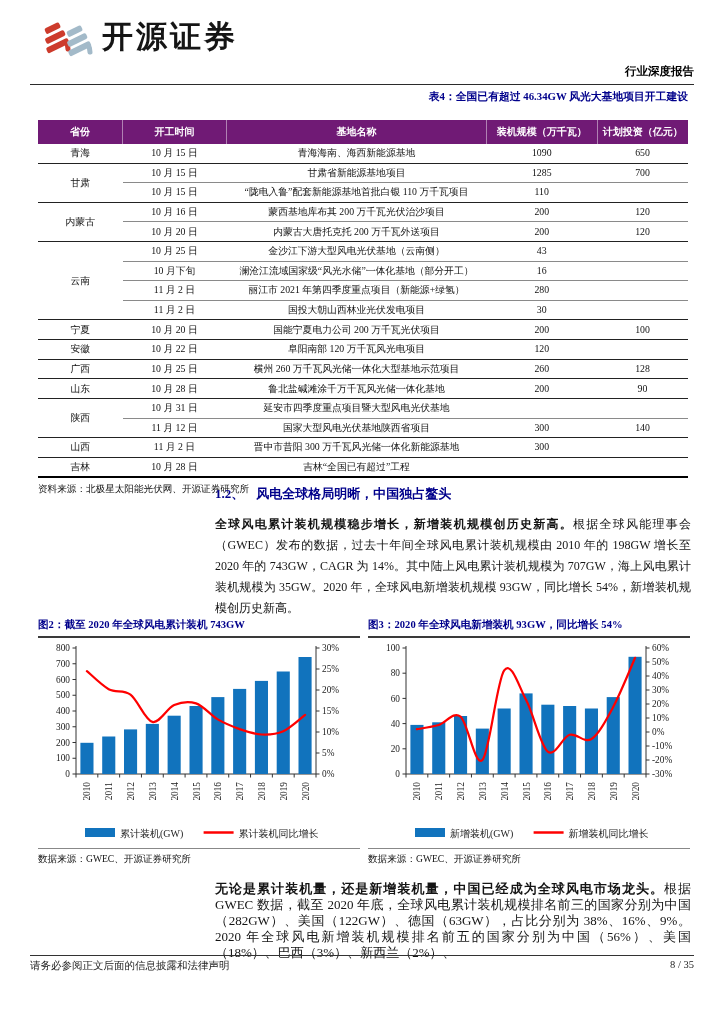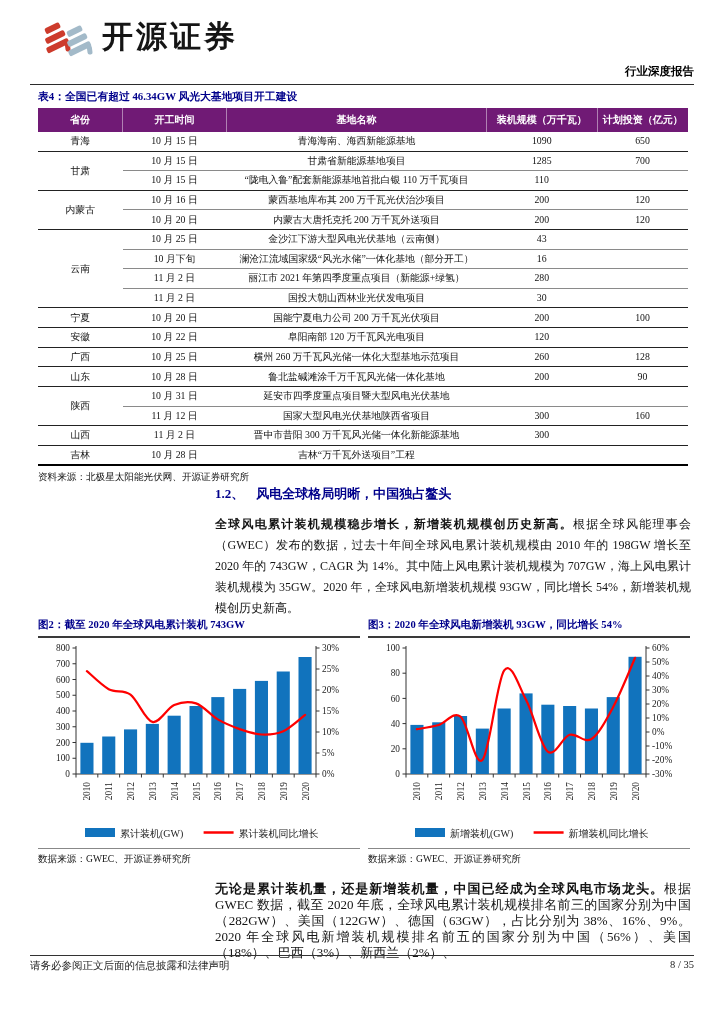--- a/index.html
+++ b/index.html
@@ -11,21 +11,21 @@
   }
   
   .logo { position:absolute; left:40px; top:12px; display:flex; align-items:center; }
   .logo-mark { width:56px; height:50px; }
   .logo-text { font-family:"Liberation Sans","DejaVu Sans",sans-serif; font-weight:900;
     font-size:31px; letter-spacing:3px; color:#151515; margin-left:6px; }
   .report-type { position:absolute; right:30px; top:64px; font-size:11.5px; font-weight:bold; color:#000; }
   .header-rule { position:absolute; left:30px; right:30px; top:84px; border-top:1.6px solid #2b2b2b; }
   
   .table-section { position:absolute; left:38px; top:90px; width:650px; }
-  .table-title { color:#00008B; font-weight:bold; font-size:10.8px; margin-bottom:4px; }
+  .table-title { color:#00008B; font-weight:bold; font-size:10.8px; margin-bottom:16px;text-align:right; }
   table.base-table { width:650px; border-collapse:collapse; table-layout:fixed; }
   table.base-table th {
     background:#701a75; color:#fff; font-weight:bold; font-size:10px;
     padding:5px 2px; text-align:center;
   }
   table.base-table th + th { border-left:1px solid rgba(255,255,255,0.45); }
   table.base-table td {
     font-size:9.8px; text-align:center; padding:3.2px 3px; line-height:1.25;
     border-bottom:1px solid #8a8a8a; color:#111;
   }
@@ -189,33 +189,33 @@
             <td class="province" rowspan="2">陕西</td>
             <td>10 月 31 日</td>
             <td>延安市四季度重点项目暨大型风电光伏基地</td>
             <td></td>
             <td></td>
           </tr>
           <tr class="group-end">
             <td>11 月 12 日</td>
             <td>国家大型风电光伏基地陕西省项目</td>
             <td>300</td>
-            <td>160</td>
+            <td>140</td>
           </tr>
           <tr class="group-end">
             <td class="province" rowspan="1">山西</td>
             <td>11 月 2 日</td>
             <td>晋中市昔阳 300 万千瓦风光储一体化新能源基地</td>
             <td>300</td>
             <td></td>
           </tr>
           <tr class="group-end last-row">
             <td class="province" rowspan="1">吉林</td>
             <td>10 月 28 日</td>
-            <td>吉林“万千瓦外送项目”工程</td>
+            <td>吉林“全国已有超过”工程</td>
             <td></td>
             <td></td>
           </tr>
         </tbody>
     </table>
     <div class="table-source">资料来源：北极星太阳能光伏网、开源证券研究所</div>
   </div>
 
   <div class="section-block">
     <div class="section-heading">

